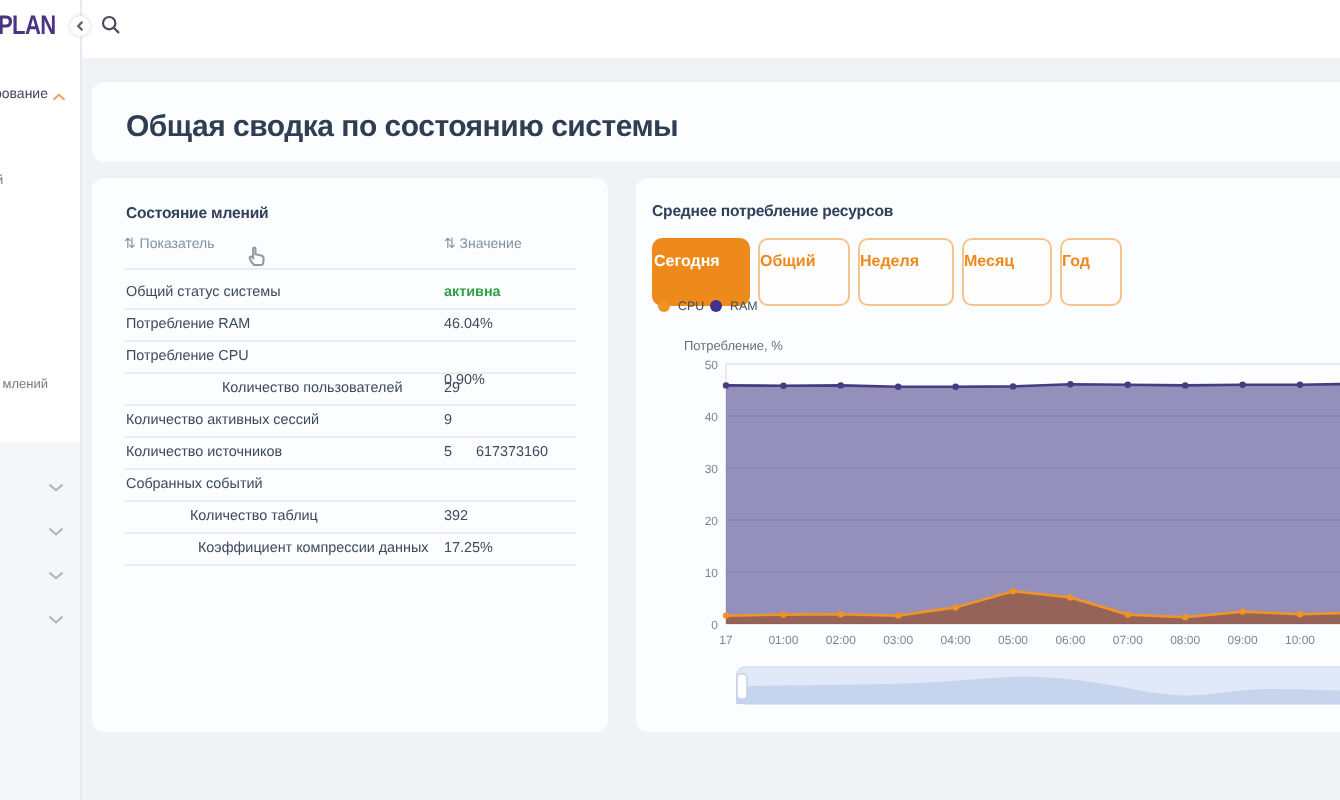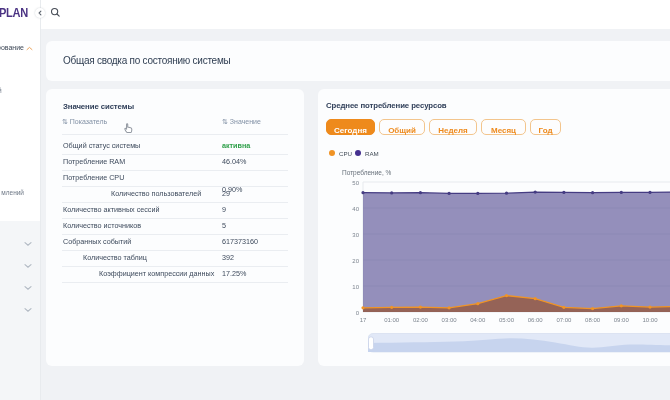--- a/index.html
+++ b/index.html
@@ -12,31 +12,31 @@
 #vline { left:40px; top:0; width:1px; height:400px; background:#e8ebee; }
 #collapse { left:34.5px; top:7.8px; width:10px; height:10px; border-radius:50%; background:#fff; box-shadow:0 0 2px rgba(130,140,150,0.4); }
 
 #side-white { left:0; top:29px; width:40px; height:192px; background:#ffffff; }
 #side-gray { left:0; top:221px; width:40px; height:179px; background:#f4f6f8; }
 .sfrag { color:#3e4857; font-size:7px; white-space:nowrap; }
 .sfrag2 { color:#6f7987; font-size:6.5px; white-space:nowrap; }
 
 .card { background:#fcfdfe; border-radius:6px; }
 #hcard { left:46px; top:41px; width:640px; height:40px; }
-#hcard .t { position:absolute; left:17px; top:13.5px; font-size:10px; font-weight:400; color:#2f3e52; letter-spacing:-0.25px; }
+#hcard .t { position:absolute; left:17px; top:13.5px; font-size:15px; font-weight:700; color:#2f3e52; letter-spacing:-0.25px; }
 #lcard { left:46px; top:89px; width:258px; height:277px; }
 #rcard { left:318px; top:89px; width:368px; height:277px; }
 .ctitle { position:absolute; font-size:7.8px; font-weight:700; color:#31405a; letter-spacing:-0.1px; }
 
 .th { position:absolute; font-size:7px; color:#8291a5; }
 .trow { position:absolute; font-size:7.2px; color:#3d4a5c; }
 .hr { position:absolute; height:1px; background:#eaedf1; }
 .green { color:#2fa04a; font-weight:700; }
 
-.tab { position:absolute; height:16px; border-radius:5px; font-size:8px; font-weight:700; color:#ee8a1c; border:1px solid #f3c58d; background:#fdfdfe; text-align:center; }
+.tab { position:absolute; height:34px; border-radius:5px; font-size:8px; font-weight:700; color:#ee8a1c; border:1px solid #f3c58d; background:#fdfdfe; text-align:left; }
 .tab span { display:block; margin-top:5.5px; }
 .tab.active { background:#ee8a1c; color:#ffffff; border-color:#ee8a1c; }
 .leg { position:absolute; font-size:6.2px; color:#434d58; }
 .dot { position:absolute; width:6px; height:6px; border-radius:50%; }
 </style>
 </head>
 <body>
 <div class="abs" id="topbar"></div>
 <div class="abs" id="vline"></div>
 <div class="abs" id="logo">PLAN</div>
@@ -68,21 +68,21 @@
   </svg>
 <svg class="abs" style="left:24px; top:307px;" width="8" height="6" viewBox="0 0 8 6">
     <path d="M1 1.6 L4 4.2 L7 1.6" fill="none" stroke="#b0b8c2" stroke-width="1.1" stroke-linecap="round"></path>
   </svg>
 
 <div class="abs card" id="hcard">
     <div class="t">Общая сводка по состоянию системы</div>
   </div>
 
 <div class="abs card" id="lcard">
-  <div class="ctitle" style="left:17px; top:13px;">Значение системы</div>
+  <div class="ctitle" style="left:17px; top:13px;">Состояние млений</div>
   <div class="th" style="left:16px; top:29px;">⇅ Показатель</div>
   <div class="th" style="left:176px; top:29px;">⇅ Значение</div>
   <div class="hr" style="left:16px; top:44.5px; width:226px;"></div>
 
   <div class="trow" style="left:17px; top:52px;">Общий статус системы</div>
     <div class="trow green" style="left:176px; top:52px;text-align:right;">активна</div>
   <div class="hr" style="left:16px; top:64.5px; width:226px;"></div>
   <div class="trow" style="left:17px; top:68px;text-align:center;">Потребление RAM</div>
     <div class="trow" style="left:176px; top:68px;">46.04%</div>
   <div class="hr" style="left:16px; top:80.5px; width:226px;"></div>
@@ -92,23 +92,23 @@
   <div class="trow" style="left:17px; top:100px;padding-left:48px;">Количество пользователей</div>
     <div class="trow" style="left:176px; top:100px;">29</div>
   <div class="hr" style="left:16px; top:112.5px; width:226px;"></div>
   <div class="trow" style="left:17px; top:116px;">Количество активных сессий</div>
     <div class="trow" style="left:176px; top:116px;">9</div>
   <div class="hr" style="left:16px; top:128.5px; width:226px;"></div>
   <div class="trow" style="left:17px; top:132px;">Количество источников</div>
     <div class="trow" style="left:176px; top:132px;">5</div>
   <div class="hr" style="left:16px; top:144.5px; width:226px;"></div>
   <div class="trow" style="left:17px; top:148px;">Собранных событий</div>
-    <div class="trow" style="left:176px; top:148px;">617373160</div>
+    <div class="trow" style="left:176px; top:132px;padding-left:16px;">617373160</div>
   <div class="hr" style="left:16px; top:160.5px; width:226px;"></div>
-  <div class="trow" style="left:17px; top:164px;padding-left:20px;">Количество таблиц</div>
+  <div class="trow" style="left:29px; top:164px;padding-left:20px;">Количество таблиц</div>
     <div class="trow" style="left:176px; top:164px;">392</div>
   <div class="hr" style="left:16px; top:176.5px; width:226px;"></div>
   <div class="trow" style="left:17px; top:180px;padding-left:36px;">Коэффициент компрессии данных</div>
     <div class="trow" style="left:176px; top:180px;">17.25%</div>
   <div class="hr" style="left:16px; top:192.5px; width:226px;"></div>
 </div>
 
 <svg class="abs" style="left:122.5px; top:121.5px;" width="11" height="12" viewBox="0 0 14 16">
   <path d="M5 14 C3.5 12.5 2.5 11 2.2 9.5 C2 8.6 2.6 8.1 3.3 8.5 L4.4 9.3 L4.4 3.2 C4.4 2.1 6 2.1 6 3.2 L6 6.8 L9.8 7.6 C10.9 7.9 11.4 8.5 11.4 9.6 L11.2 12 C11.1 13 10.6 14 10 14 Z" fill="#ffffff" stroke="#949aa3" stroke-width="1.4"></path>
 </svg>

